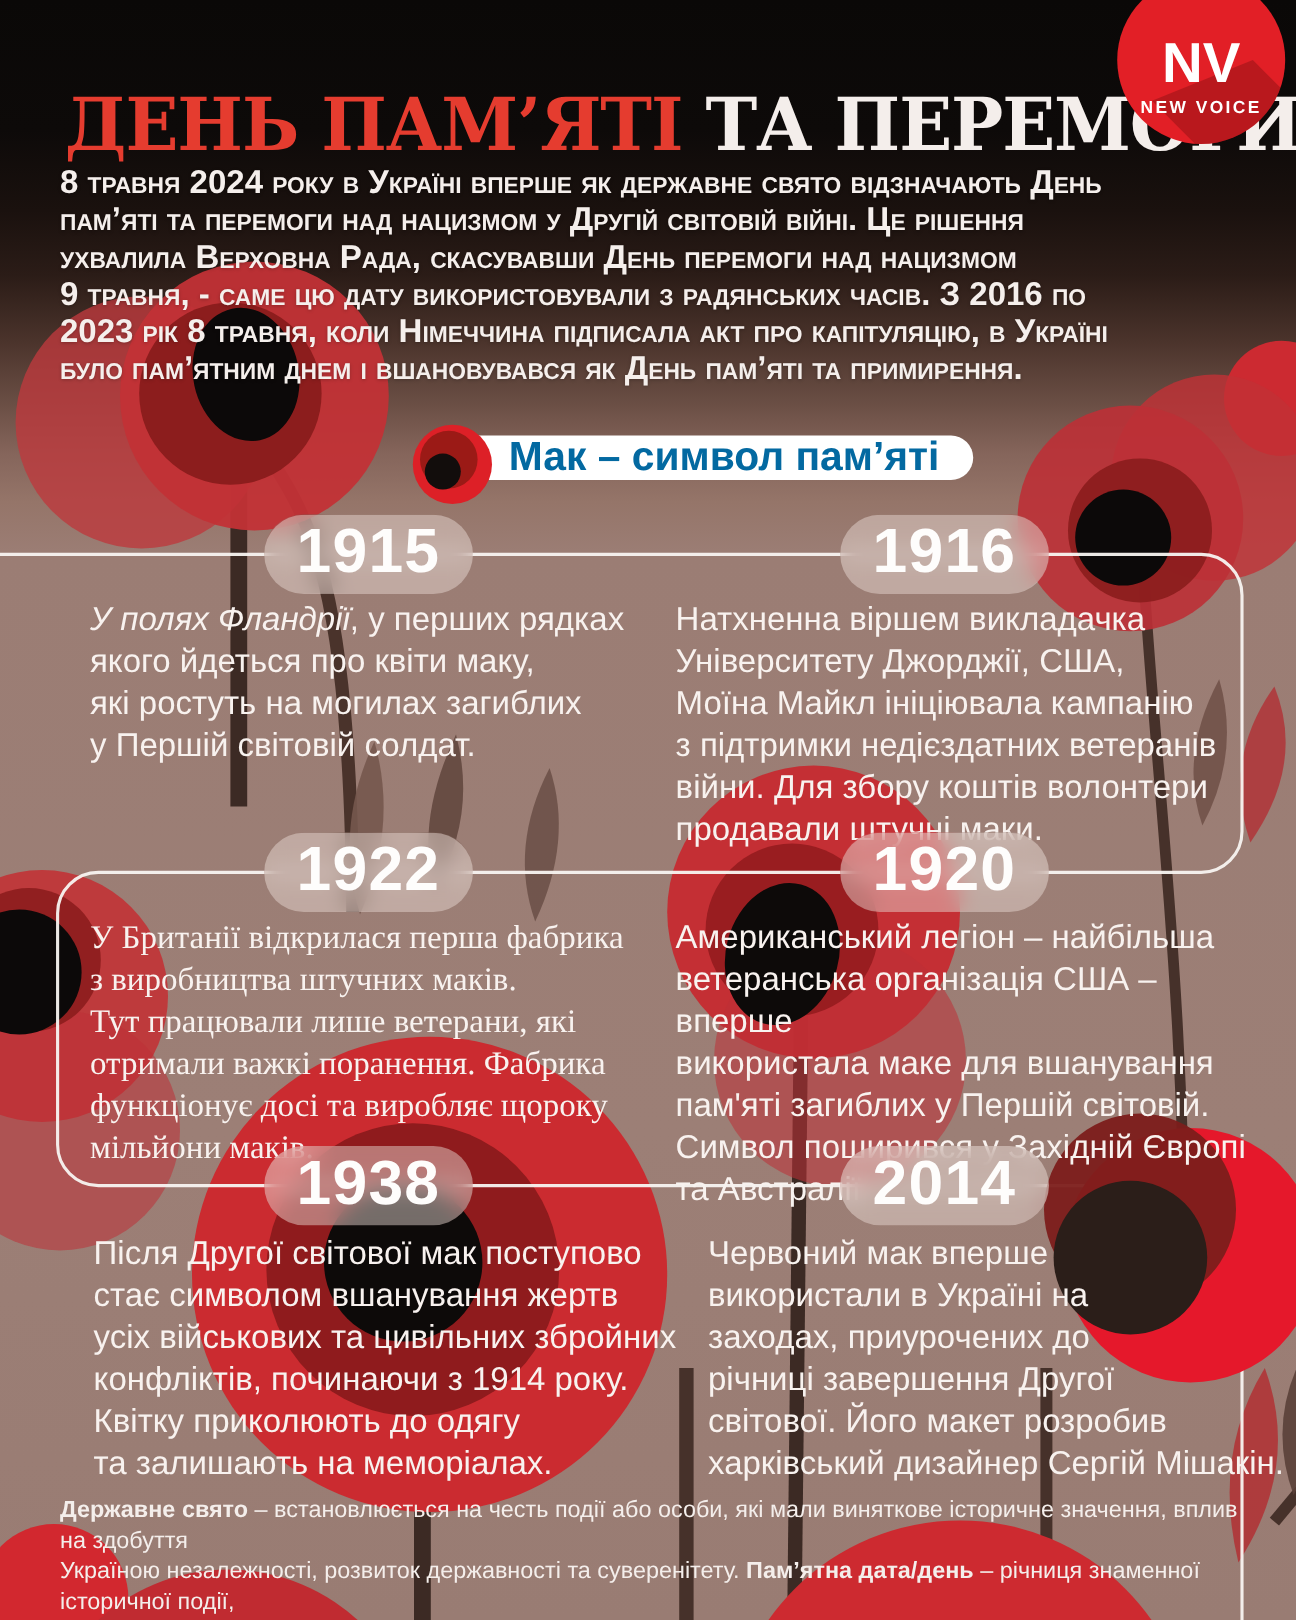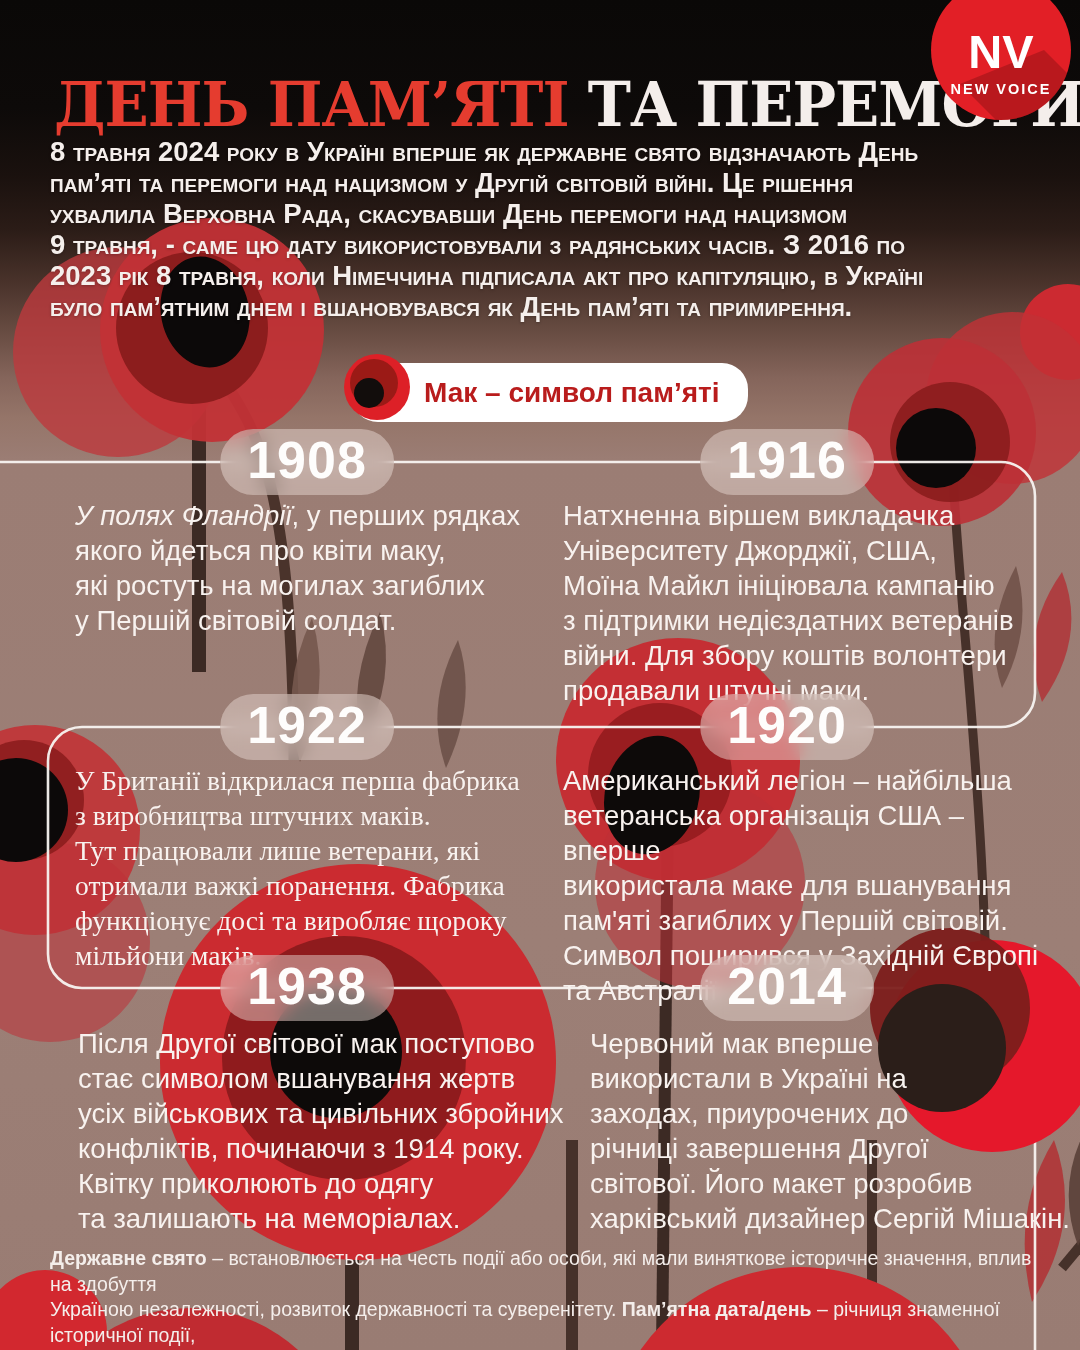--- a/index.html
+++ b/index.html
@@ -24,23 +24,23 @@
   .logo{position:absolute;left:928px;top:-12px;width:146px;height:136px;z-index:2;}
 
   .intro{
     position:absolute;left:50px;top:136px;width:1015px;z-index:2;margin:0;
     font-size:27.5px;line-height:31px;font-weight:700;color:#f5efec;
     font-variant:small-caps;white-space:pre-line;
     text-shadow:0 1px 3px rgba(0,0,0,.25);
   }
 
   .badge{
-    position:absolute;left:352px;top:363px;height:59px;z-index:2;
+    position:absolute;left:352px;top:363px;height:37px;z-index:2;
     background:#ffffff;border-radius:26px;display:flex;align-items:center;
-    padding:0 28px 0 72px;font-size:28px;font-weight:700;color:#b91c1c;
+    padding:0 28px 0 72px;font-size:34px;font-weight:700;color:#0369a1;
     white-space:nowrap;
   }
   .badge-poppy{position:absolute;left:-9px;top:-10px;width:68px;height:68px;}
 
   .era-year{
     position:absolute;z-index:2;transform:translateX(-50%);
     background:rgba(231,218,211,.48);
     -webkit-backdrop-filter:blur(9px);backdrop-filter:blur(9px);
     border-radius:38px;padding:2px 27px 6px 27px;
     font-weight:700;font-size:52px;line-height:58px;color:#fefdfc;
@@ -144,21 +144,21 @@
   <div class="badge">
     <svg class="badge-poppy" width="68" height="68" viewBox="0 0 68 68">
       <circle cx="34" cy="34" r="33" fill="#dd2027"></circle>
       <circle cx="31" cy="30" r="24" fill="#9b1a16"></circle>
       <circle cx="26" cy="40" r="15" fill="#120d0c"></circle>
     </svg>
     <span>Мак – символ пам’яті</span>
   </div>
 
   <section>
-    <div class="era-year" style="left:307px;top:429px;">1908</div>
+    <div class="era-year" style="left:307px;top:429px;">1915</div>
     <p class="era-text" style="left:75px;top:498px;width:480px;"><em>У полях Фландрії</em><span>, у перших рядках
 якого йдеться про квіти маку,
 які ростуть на могилах загиблих
 у Першій світовій солдат.</span></p>
   </section>
 
   <section>
     <div class="era-year" style="left:787px;top:429px;">1916</div>
     <p class="era-text" style="left:563px;top:498px;width:495px;">Натхненна віршем викладачка
 Університету Джорджії, США,

